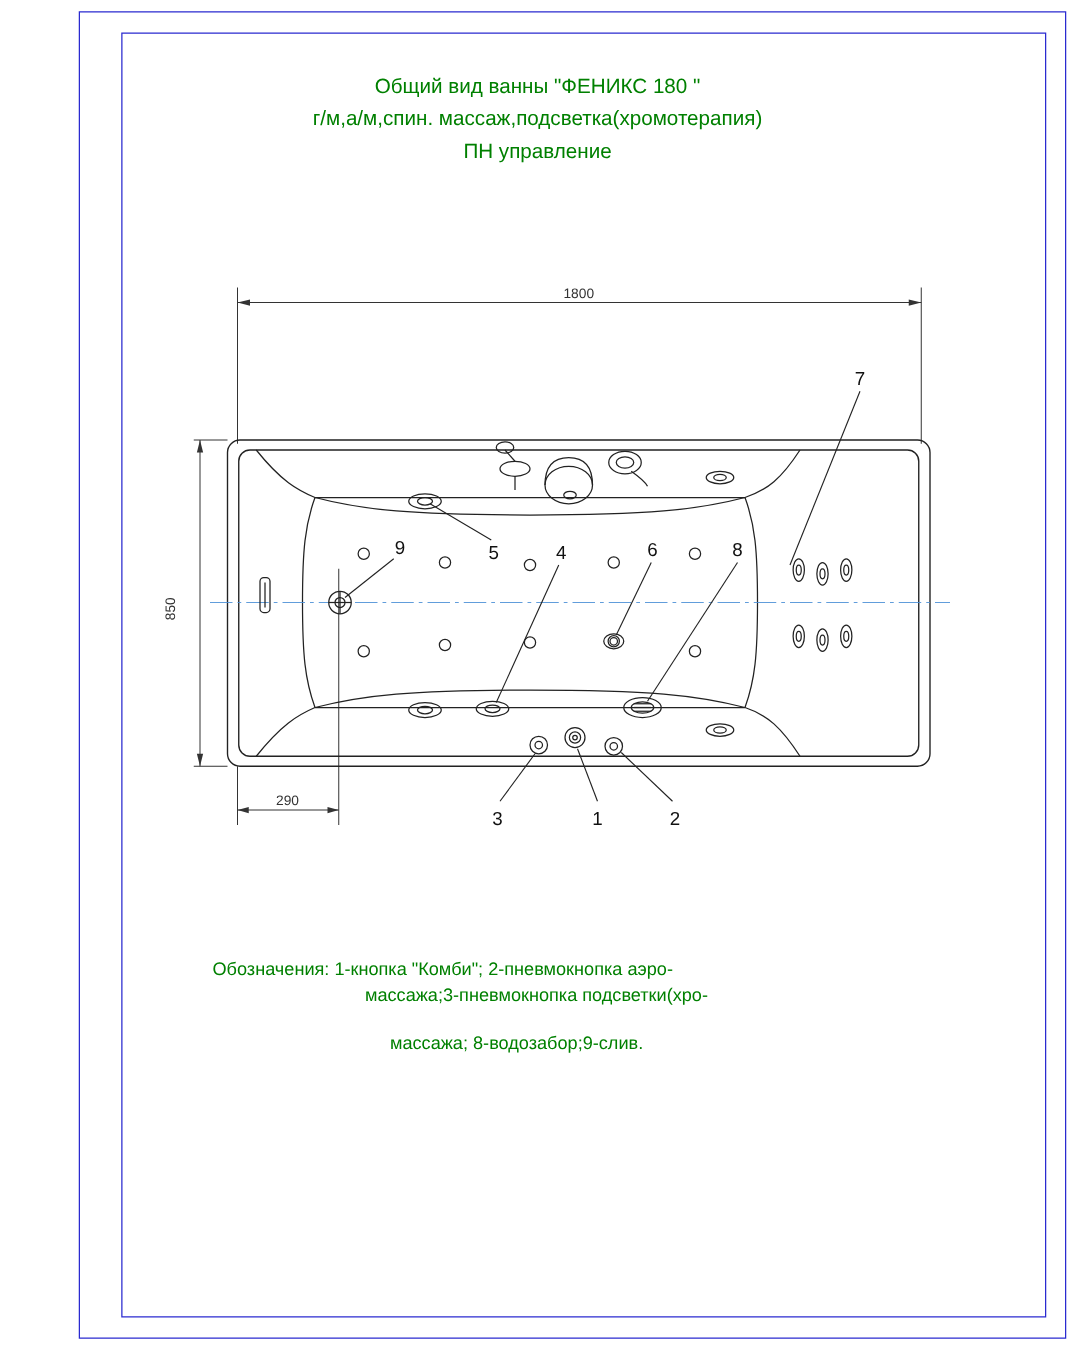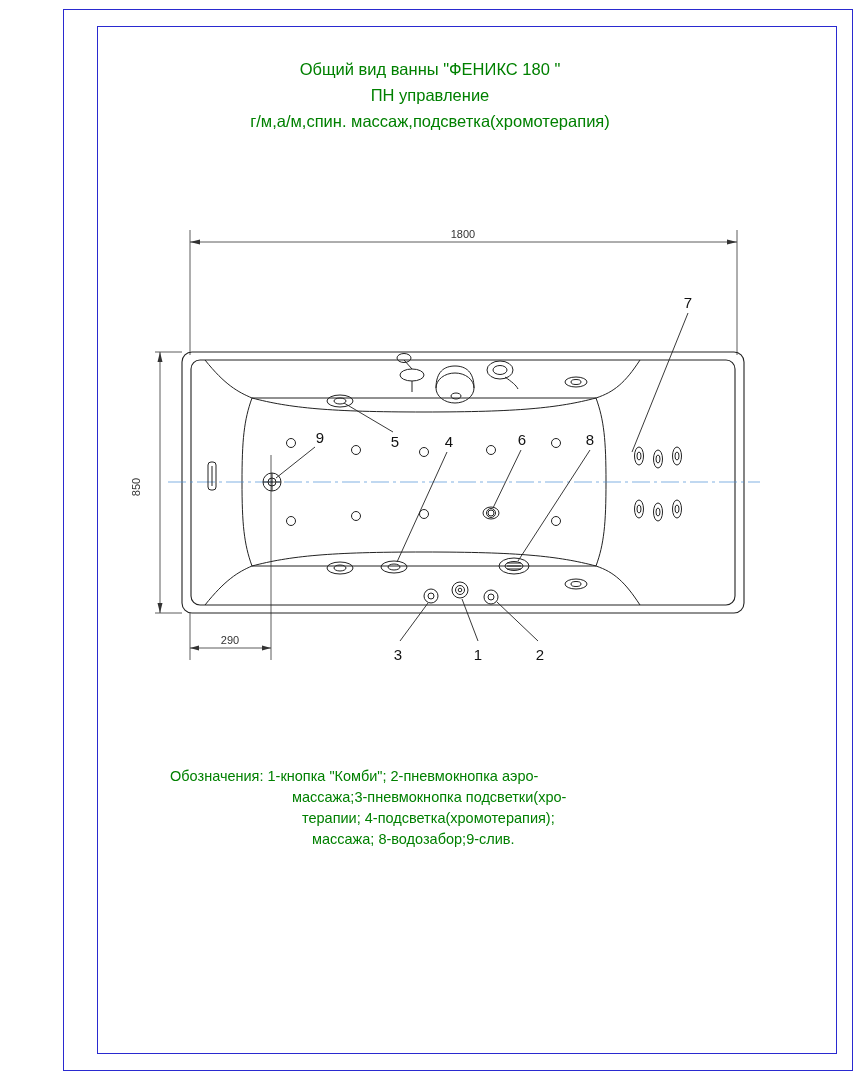--- a/index.html
+++ b/index.html
@@ -54,21 +54,21 @@
     width: 520px;
     color: #008000;
     font-size: 14.5px;
     line-height: 21px;
   }
   .legend-line { white-space: nowrap; }
   .legend-line.ind1 { padding-left: 122px; }
   .legend-line.ind2 { padding-left: 132px; }
   .legend-line.ind3 { padding-left: 128px; }
   .legend-line.ind4 { padding-left: 136px; }
-  .legend-line.ind5 { padding-left: 142px; }
+  .legend-line.ind5 { padding-left: 142px; margin-top: 17px; }
   svg.draw {
     position: absolute;
     left: 0; top: 0;
     width: 864px;
     height: 1080px;
   }
   text.dim {
     font-family: "Liberation Sans", sans-serif;
     font-size: 11px;
     fill: #333333;
@@ -82,22 +82,22 @@
 </head>
 <body>
 
 <div id="sheet">
 
   <div class="outer-border"></div>
   <div class="inner-border"></div>
 
   <div class="title-block">
     <div>Общий вид ванны "ФЕНИКС 180 "</div>
+    <div>г/м,а/м,спин. массаж,подсветка(хромотерапия)</div>
     <div>ПН управление</div>
-    <div>г/м,а/м,спин. массаж,подсветка(хромотерапия)</div>
   </div>
 
   <svg class="draw" viewBox="0 0 864 1080">
 
     <g stroke="#333333" stroke-width="0.8" fill="none">
       <line x1="190" y1="230" x2="190" y2="355"></line>
       <line x1="737" y1="230" x2="737" y2="355"></line>
       <line x1="190" y1="242" x2="737" y2="242"></line>
       <path d="M190 242 L200 239.5 L200 244.5 Z" fill="#333333" stroke="none"></path>
       <path d="M737 242 L727 239.5 L727 244.5 Z" fill="#333333" stroke="none"></path>
@@ -275,17 +275,16 @@
     <text class="callout" x="590" y="445" text-anchor="middle">8</text>
     <text class="callout" x="398" y="660" text-anchor="middle">3</text>
     <text class="callout" x="478" y="660" text-anchor="middle">1</text>
     <text class="callout" x="540" y="660" text-anchor="middle">2</text>
 
   </svg>
 
   <div class="legend-block">
     <div class="legend-line">Обозначения: 1-кнопка "Комби"; 2-пневмокнопка аэро-</div>
     <div class="legend-line ind1">массажа;3-пневмокнопка подсветки(хро-</div>
-    <div class="legend-line ind2">терапии; 4-подсветка(хромотерапия);</div>
     <div class="legend-line ind5">массажа; 8-водозабор;9-слив.</div>
   </div>
 
 </div>
 
 </body></html>

